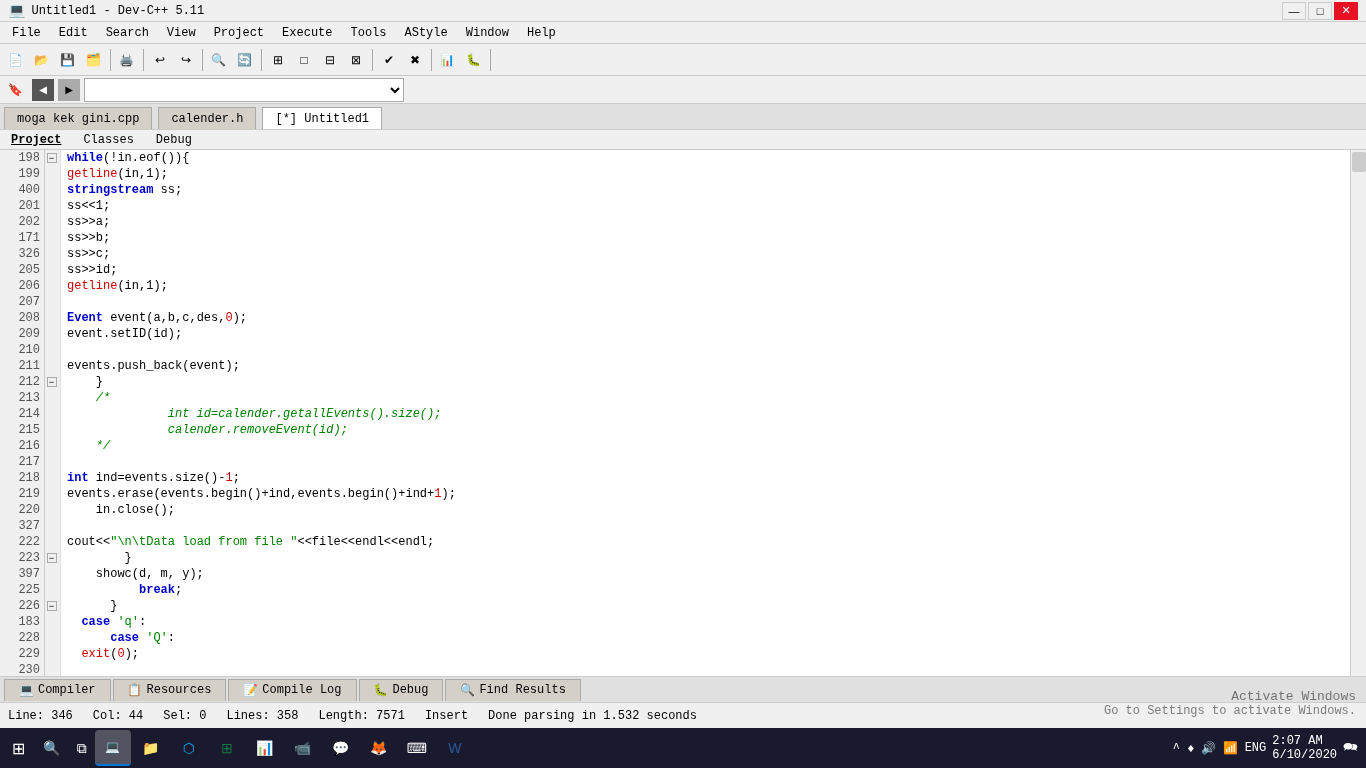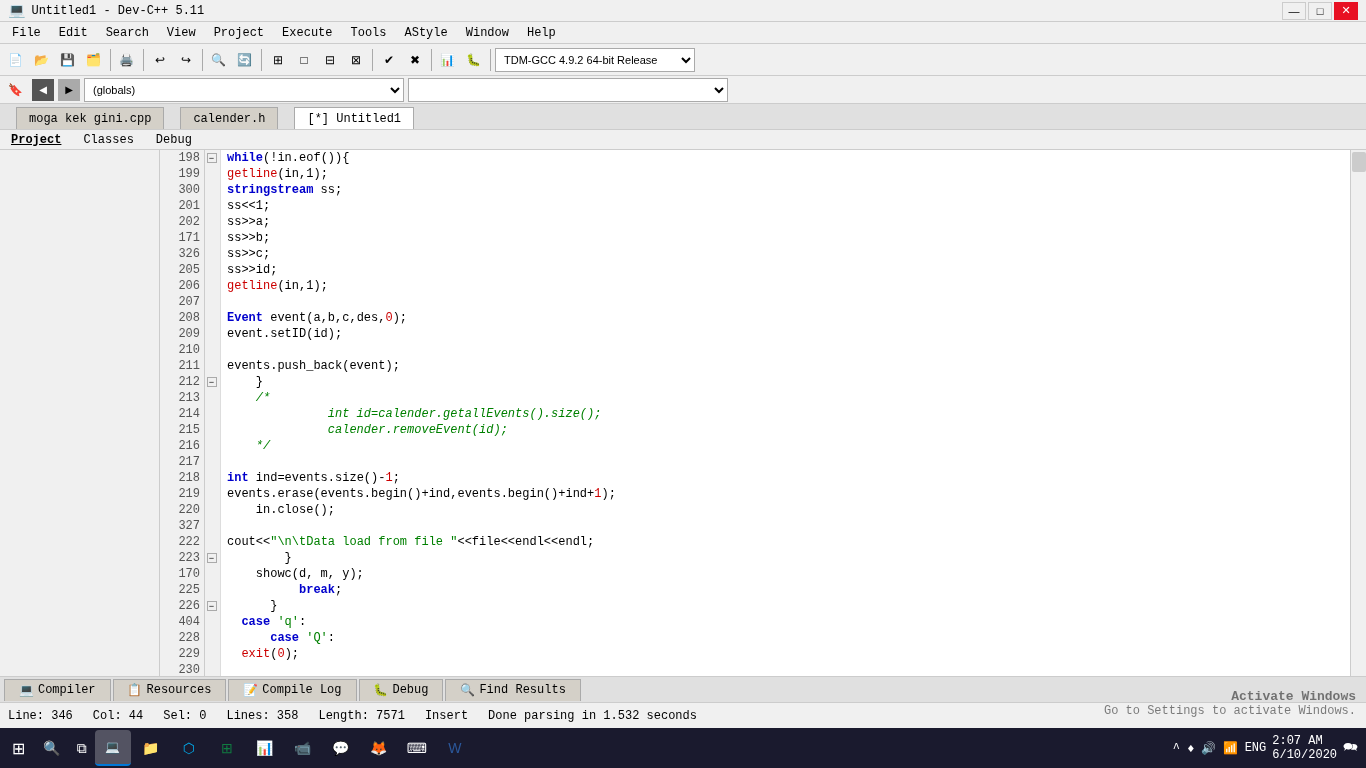--- a/index.html
+++ b/index.html
@@ -76,23 +76,23 @@
       border-bottom: 1px solid #ccc;
       gap: 4px;
     }
 
     
     #tabbar {
       background: #e0e0e0;
       height: 26px;
       display: flex;
       align-items: flex-end;
-      padding: 0 16px;
+      padding: 0 4px;
       border-bottom: 1px solid #ccc;
-      gap: 16px;
+      gap: 6px;
     }
     .tab {
       padding: 3px 12px;
       border: 1px solid #aaa;
       border-bottom: none;
       background: #d4d0c8;
       cursor: pointer;
       font-size: 12px;
       height: 22px;
       display: flex; align-items: center;
@@ -235,21 +235,21 @@
     
     #activate-windows {
       position: absolute;
       bottom: 50px;
       right: 10px;
       color: rgba(0,0,0,0.5);
       font-size: 13px;
       text-align: right;
       pointer-events: none;
     }
-    #activate-windows div:first-child { font-weight: bold; }
+    #activate-windows div:first-child { font-weight: normal; }
     #activate-windows div:last-child { font-size: 12px; }
 
     .line-number-row { height: 16px; display: flex; align-items: center; justify-content: flex-end; }
 
     .fold-marker {
       display: inline-block;
       width: 10px;
       height: 10px;
       border: 1px solid #aaa;
       background: #f0f0f0;
@@ -315,59 +315,53 @@
   <button class="tb-btn">□</button>
   <button class="tb-btn">⊟</button>
   <button class="tb-btn">⊠</button>
   <div class="tb-sep"></div>
   <button class="tb-btn">✔</button>
   <button class="tb-btn">✖</button>
   <div class="tb-sep"></div>
   <button class="tb-btn">📊</button>
   <button class="tb-btn">🐛</button>
   <div class="tb-sep"></div>
-  <select class="tb-dropdown" style="width:200px;">
-    <option>TDM-GCC 4.9.2 64-bit Release</option>
-  </select>
 </div>
 
 <div id="toolbar2">
   <button class="tb-btn">🔖</button>
   <button class="tb-btn" style="background:#555;color:white;width:22px;height:22px;font-size:10px;">◀</button>
   <button class="tb-btn" style="background:#aaa;width:22px;height:22px;font-size:10px;">▶</button>
   <select class="tb-dropdown" style="width:320px;">
-    <option>(globals)</option>
-  </select>
-  <select class="tb-dropdown" style="width:320px;">
     <option value=""></option>
   </select>
 </div>
 
 <div id="tabbar">
     <div class="tab">moga kek gini.cpp</div>
     <div class="tab">calender.h</div>
     <div class="tab active">[*] Untitled1</div>
   </div>
 
 <div id="subtabs">
     <span class="subtab active">Project</span>
     <span class="subtab">Classes</span>
     <span class="subtab">Debug</span>
   </div>
 
-<div id="main" style="display:flex; flex-direction:row; height: calc(768px - 22px - 22px - 32px - 28px - 26px - 20px - 26px - 40px - 26px); position:relative;">
+<div id="main" style="display:flex; flex-direction:column; height: calc(768px - 22px - 22px - 32px - 28px - 26px - 20px - 26px - 40px - 26px); position:relative;">
 
   <div id="left-panel" style="width:160px; background:#f0f0f0; border-right:1px solid #ccc; overflow:hidden;"></div>
 
   <div id="code-area" style="flex:1; display:flex; overflow:hidden; background:white;">
 
     <div id="line-numbers">
         <div class="line-number-row">198</div>
         <div class="line-number-row">199</div>
-        <div class="line-number-row">300</div>
+        <div class="line-number-row">400</div>
         <div class="line-number-row">201</div>
         <div class="line-number-row">202</div>
         <div class="line-number-row">171</div>
         <div class="line-number-row">326</div>
         <div class="line-number-row">205</div>
         <div class="line-number-row">206</div>
         <div class="line-number-row">207</div>
         <div class="line-number-row">208</div>
         <div class="line-number-row">209</div>
         <div class="line-number-row">210</div>
@@ -377,24 +371,24 @@
         <div class="line-number-row">214</div>
         <div class="line-number-row">215</div>
         <div class="line-number-row">216</div>
         <div class="line-number-row">217</div>
         <div class="line-number-row">218</div>
         <div class="line-number-row">219</div>
         <div class="line-number-row">220</div>
         <div class="line-number-row">327</div>
         <div class="line-number-row">222</div>
         <div class="line-number-row">223</div>
-        <div class="line-number-row">170</div>
+        <div class="line-number-row">397</div>
         <div class="line-number-row">225</div>
         <div class="line-number-row">226</div>
-        <div class="line-number-row">404</div>
+        <div class="line-number-row">183</div>
         <div class="line-number-row">228</div>
         <div class="line-number-row">229</div>
         <div class="line-number-row">230</div>
       </div>
 
     <div id="fold-column">
         <div class="fold-row">
           <div class="fold-marker">−</div>
         </div>
         <div class="fold-row"></div>

